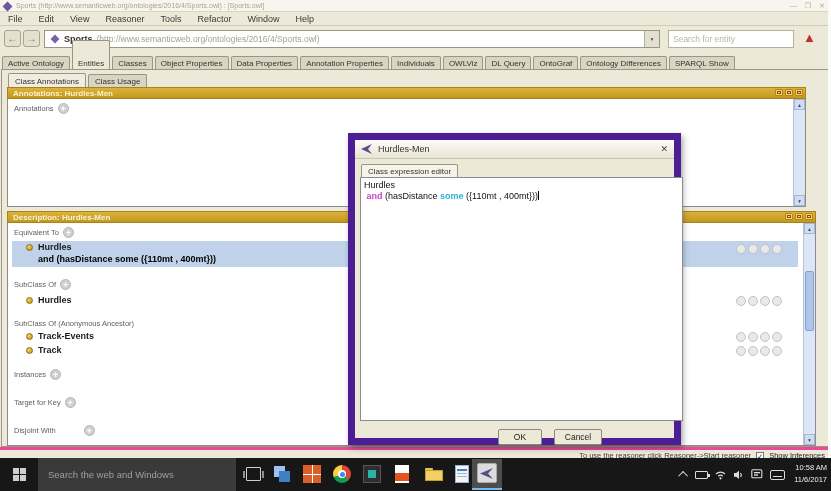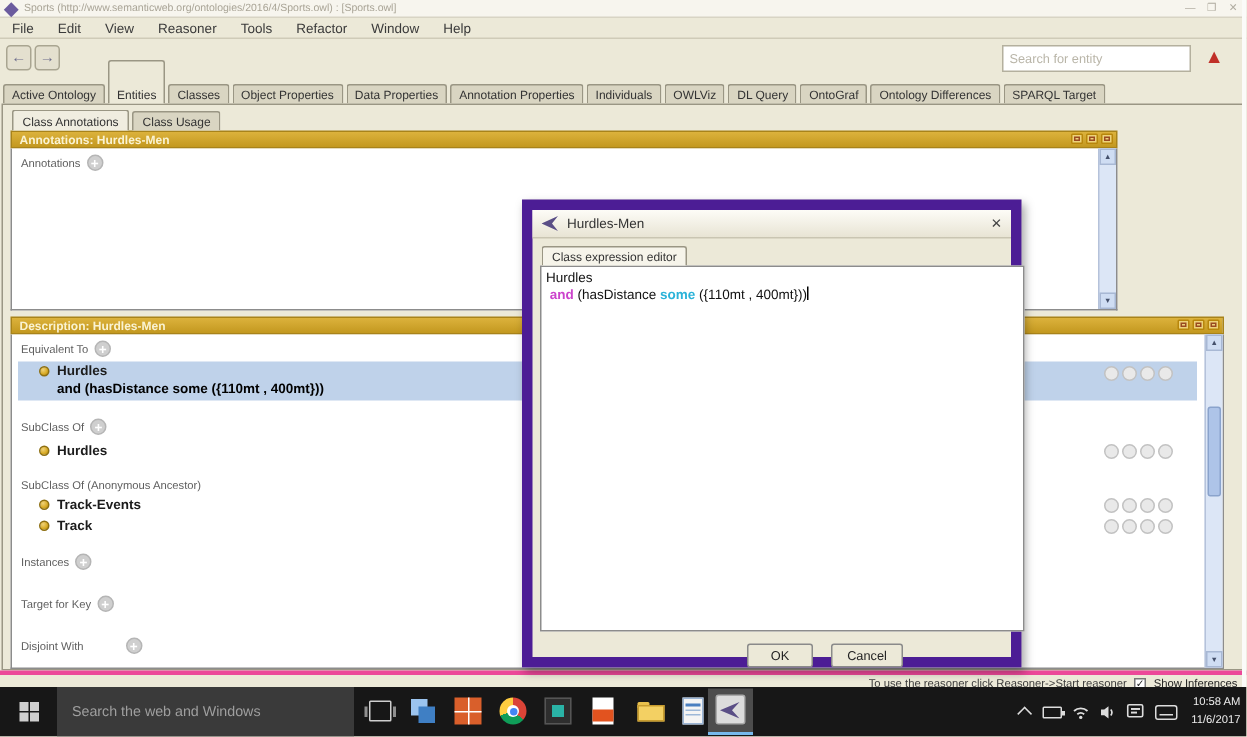--- a/index.html
+++ b/index.html
@@ -115,47 +115,53 @@
   <span>Reasoner</span>
   <span>Tools</span>
   <span>Refactor</span>
   <span>Window</span>
   <span>Help</span>
 </div>
 
 <div class="abs toolbar">
   <div class="abs navbtn" style="left:4px;"><span>←</span></div>
   <div class="abs navbtn" style="left:23px;"><span>→</span></div>
+  <div class="abs combo">
+    <span class="onto-ico"></span>
+    <span class="onto-name">Sports</span>
+    <span class="onto-iri">(http://www.semanticweb.org/ontologies/2016/4/Sports.owl)</span>
+    <span class="combo-dd">▼</span>
+  </div>
   <input class="abs esearch" placeholder="Search for entity" style="">
   <span class="abs warn">▲</span>
 </div>
 
 <div class="abs tabrow">
   <span class="mtab">Active Ontology</span>
   <span class="mtab active">Entities</span>
   <span class="mtab">Classes</span>
   <span class="mtab">Object Properties</span>
   <span class="mtab">Data Properties</span>
   <span class="mtab">Annotation Properties</span>
   <span class="mtab">Individuals</span>
   <span class="mtab">OWLViz</span>
   <span class="mtab">DL Query</span>
   <span class="mtab">OntoGraf</span>
   <span class="mtab">Ontology Differences</span>
-  <span class="mtab">SPARQL Target</span>
+  <span class="mtab">SPARQL Show</span>
 </div>
 
 <div class="abs frame"></div>
 
 <div class="abs subtabs">
   <span class="stab active">Class Annotations</span>
   <span class="stab">Class Usage</span>
 </div>
 
-<div class="abs" style="left:7px; top:87px; width:738px;">
+<div class="abs" style="left:7px; top:87px; width:799px;">
   <div class="panel-h">
     <span>Annotations: Hurdles-Men</span>
     <span class="ph-btns">
       <span class="ph-btn">
           <i></i>
         </span>
       <span class="ph-btn">
           <i></i>
         </span>
       <span class="ph-btn">

